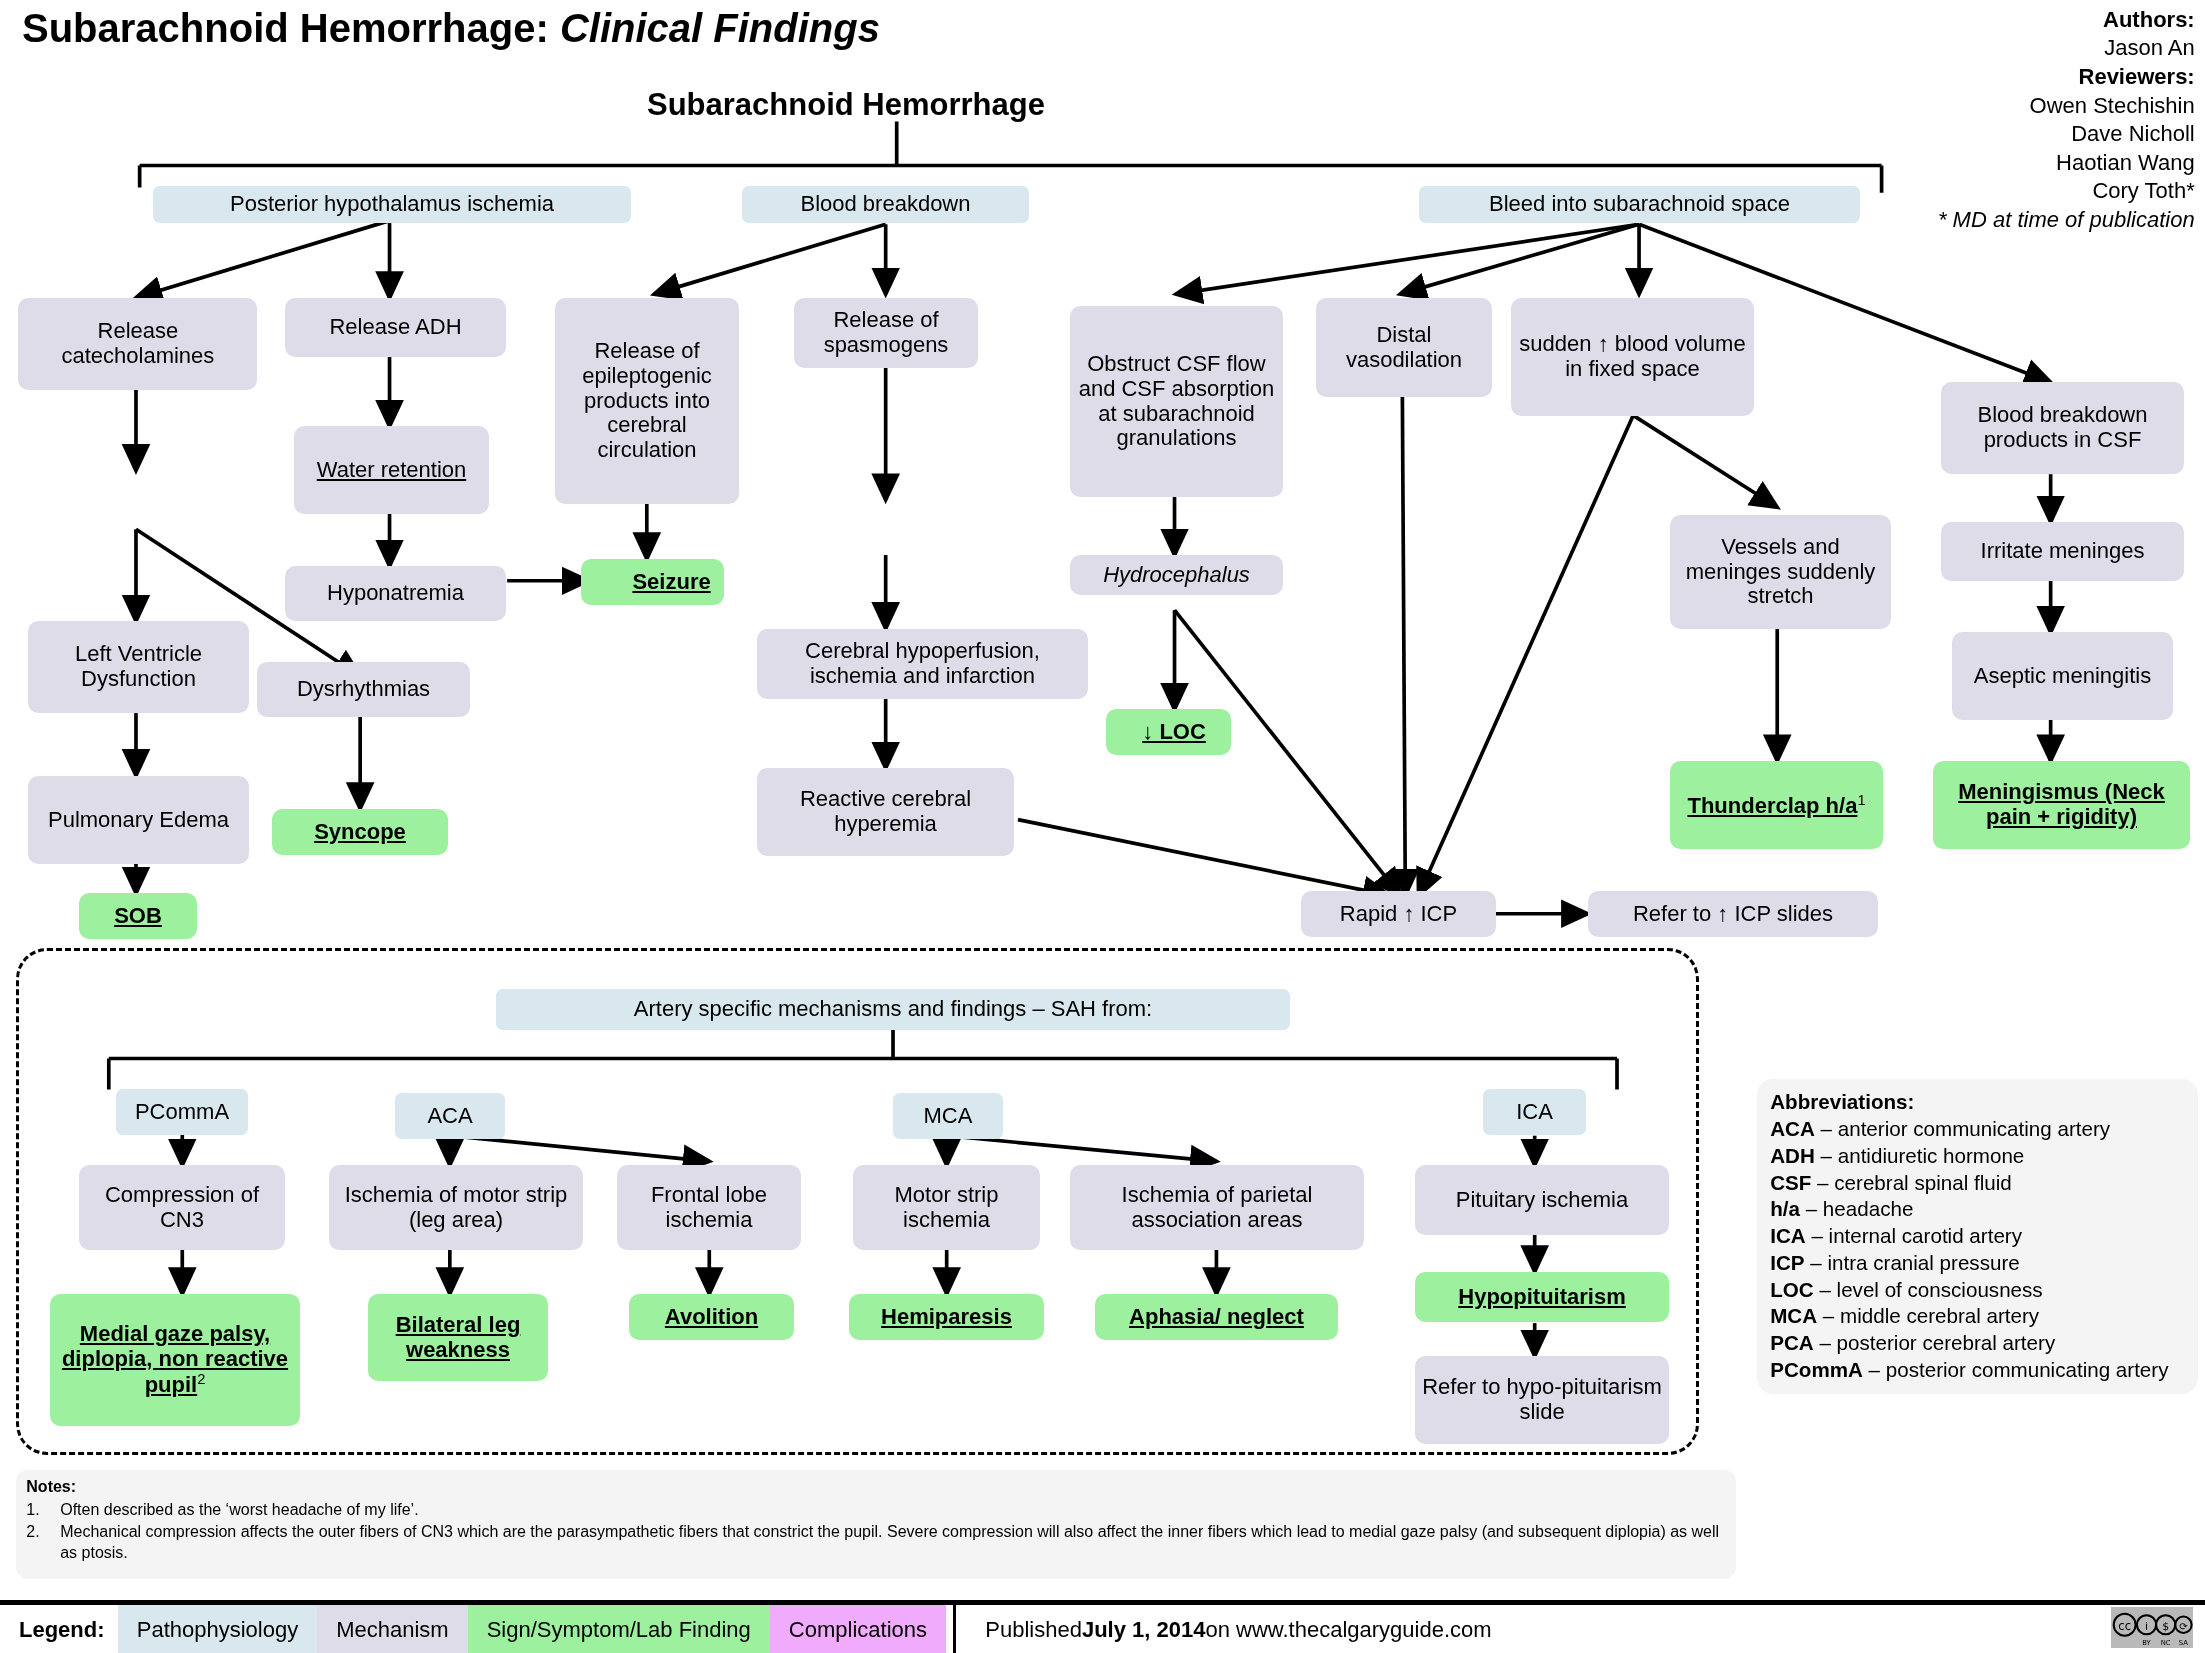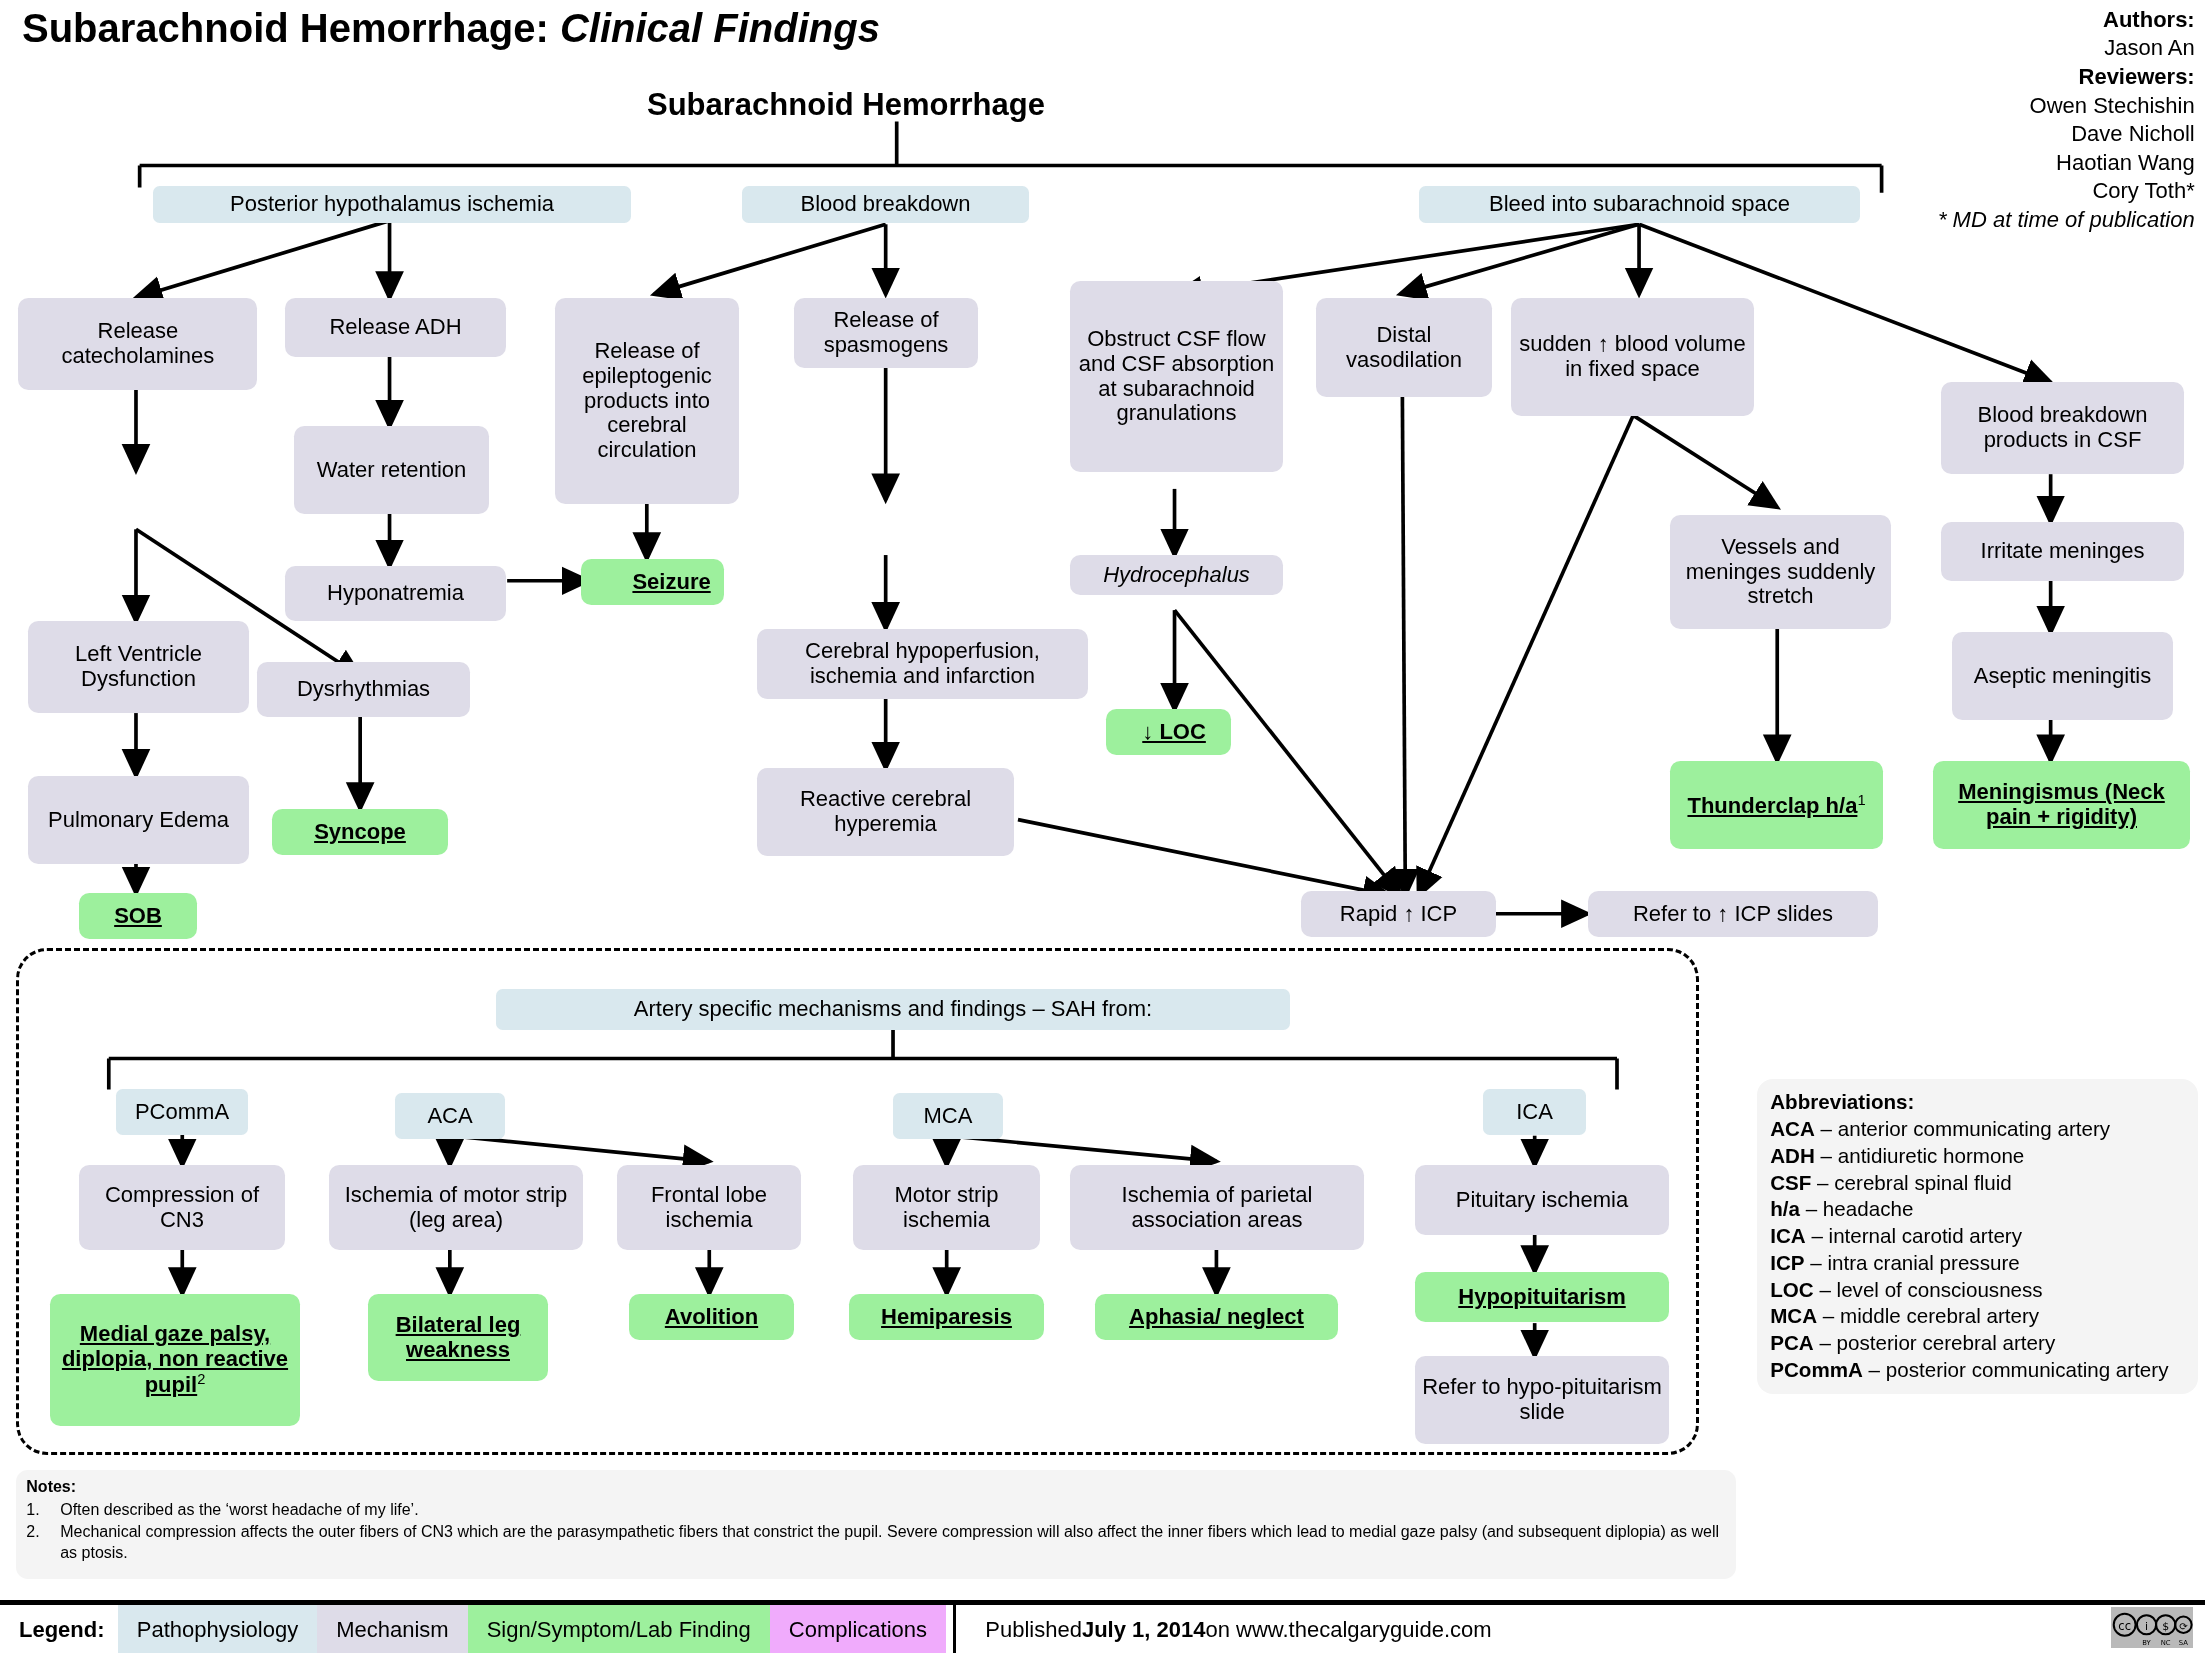--- a/index.html
+++ b/index.html
@@ -153,26 +153,26 @@
   </svg>
 
   <div class="node patho" style="left:153px;top:186px;width:478px;height:37px;">Posterior hypothalamus ischemia</div>
   <div class="node patho" style="left:742px;top:186px;width:287px;height:37px;">Blood breakdown</div>
   <div class="node patho" style="left:1419px;top:186px;width:441px;height:37px;">Bleed into subarachnoid space</div>
 
   <div class="node mech" style="left:18.4px;top:298px;width:239px;height:92px;">Release catecholamines</div>
   <div class="node mech" style="left:285px;top:298px;width:221px;height:59px;">Release ADH</div>
   <div class="node mech" style="left:555px;top:298px;width:184px;height:206px;">Release of epileptogenic products into cerebral circulation</div>
   <div class="node mech" style="left:794px;top:298px;width:184px;height:70px;">Release of spasmogens</div>
-  <div class="node mech" style="left:1070px;top:281px;width:213px;height:191px;">Obstruct CSF flow and CSF absorption at subarachnoid granulations</div>
+  <div class="node mech" style="left:1070px;top:306px;width:213px;height:191px;">Obstruct CSF flow and CSF absorption at subarachnoid granulations</div>
   <div class="node mech" style="left:1316px;top:298px;width:176px;height:99px;">Distal vasodilation</div>
   <div class="node mech" style="left:1511px;top:298px;width:243px;height:118px;">sudden ↑ blood volume in fixed space</div>
   <div class="node mech" style="left:1941px;top:382px;width:243px;height:92px;">Blood breakdown products in CSF</div>
 
-  <div class="node mech" style="left:294px;top:426px;width:195px;height:88px;">Water retention</div>
+  <div class="node mech" style="left:294px;top:426px;width:195px;height:88px;text-decoration:underline;">Water retention</div>
   <div class="node mech" style="left:1070px;top:555px;width:213px;height:40px;font-style:italic;">Hydrocephalus</div>
   <div class="node mech" style="left:1670px;top:515px;width:221px;height:114px;">Vessels and meninges suddenly stretch</div>
   <div class="node mech" style="left:1941px;top:522px;width:243px;height:59px;">Irritate meninges</div>
 
   <div class="node mech" style="left:28px;top:621px;width:221px;height:92px;">Left Ventricle Dysfunction</div>
   <div class="node mech" style="left:285px;top:566px;width:221px;height:55px;">Hyponatremia</div>
   <div class="node mech" style="left:257px;top:662px;width:213px;height:55px;">Dysrhythmias</div>
   <div class="node mech" style="left:757px;top:629px;width:331px;height:70px;">Cerebral hypoperfusion, ischemia and infarction</div>
   <div class="node mech" style="left:1952px;top:632px;width:221px;height:88px;">Aseptic meningitis</div>
 

